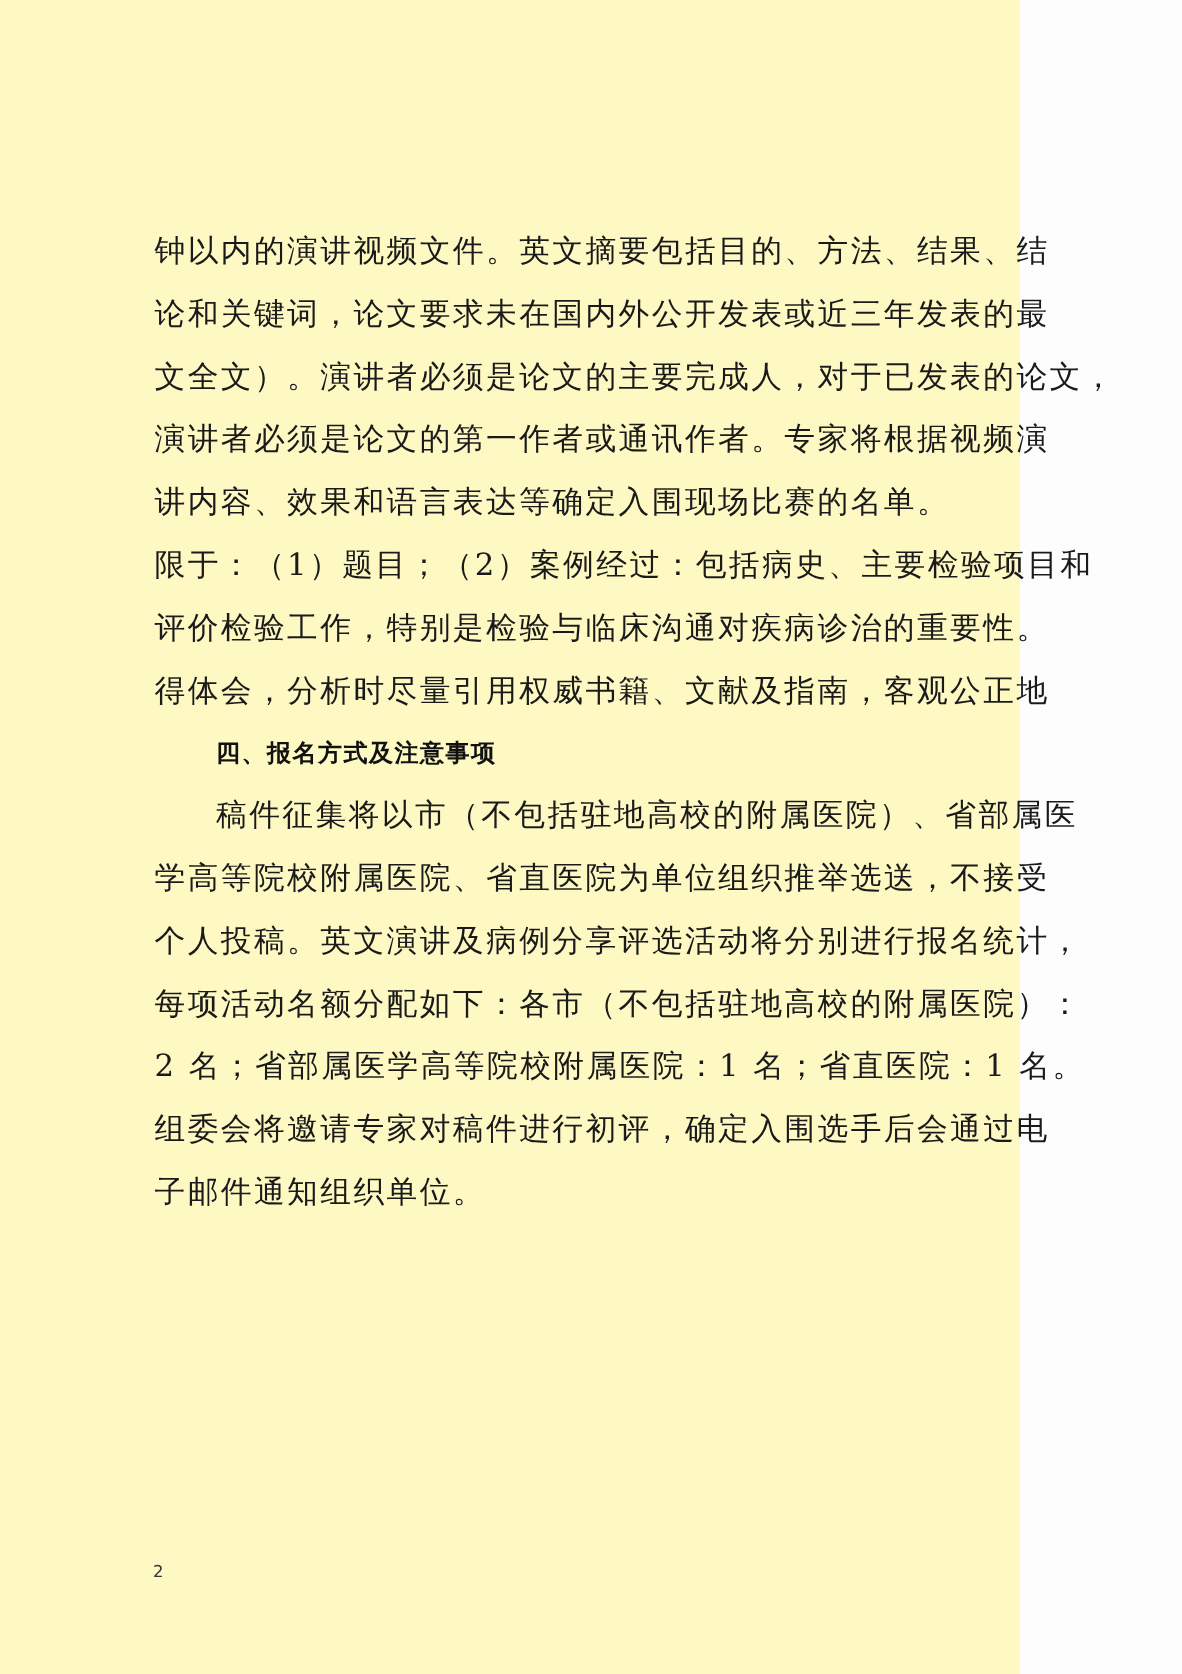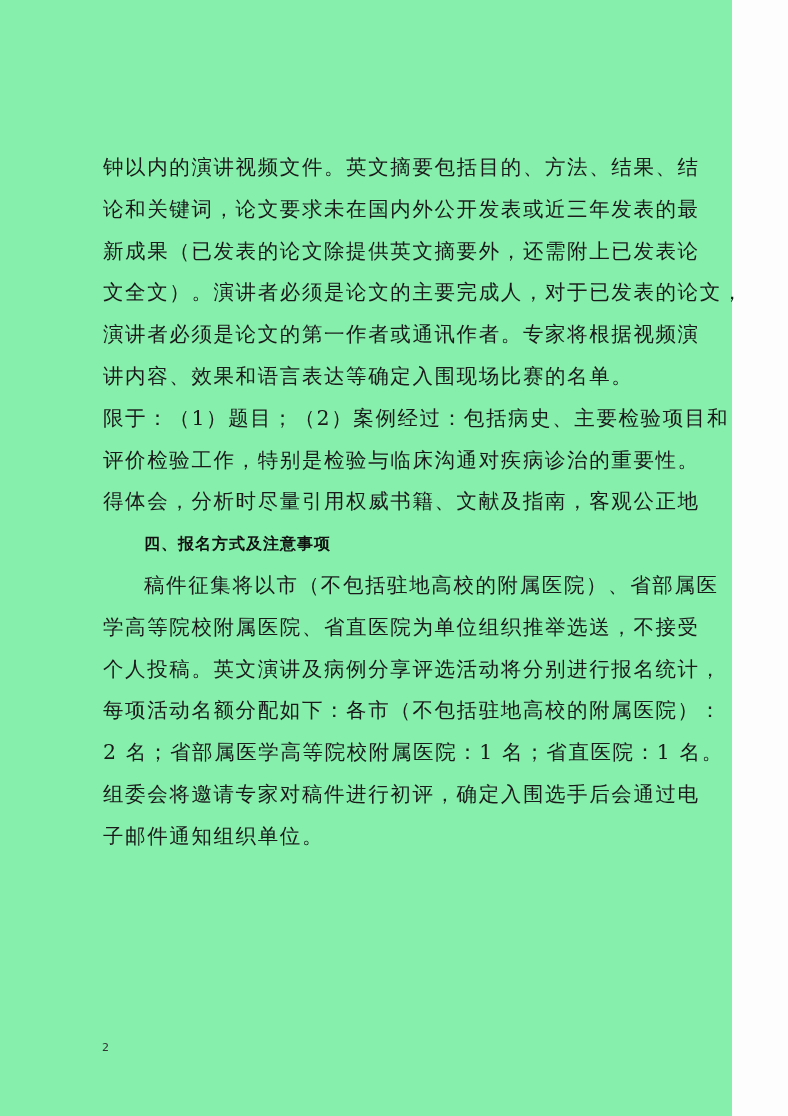--- a/index.html
+++ b/index.html
@@ -10,23 +10,23 @@
     body {
       width: 788px;
       height: 1116px;
       position: relative;
       overflow: hidden;
       background: #fdfdfd;
     }
     .page {
       position: absolute;
       left: 0; top: 0;
-      width: 732px;
+      width: 680px;
       height: 1116px;
-      background: #86efac;
+      background: #fef9c3;
     }
     .body-text {
       position: absolute;
       left: 103px;
       top: 147px;
       width: 580px;
       font-family: "DejaVu Serif", "Liberation Serif", serif;
       font-size: 20.5px;
       color: #1a1a1a;
     }
@@ -64,21 +64,20 @@
   </style>
 </head>
 <body>
 
 <div class="page">
   <div class="body-text">
 
     <div>
       <div class="line">钟以内的演讲视频文件。英文摘要包括目的、方法、结果、结</div>
       <div class="line">论和关键词，论文要求未在国内外公开发表或近三年发表的最</div>
-      <div class="line">新成果（已发表的论文除提供英文摘要外，还需附上已发表论</div>
       <div class="line">文全文）。演讲者必须是论文的主要完成人，对于已发表的论文，</div>
       <div class="line">演讲者必须是论文的第一作者或通讯作者。专家将根据视频演</div>
       <div class="line last">讲内容、效果和语言表达等确定入围现场比赛的名单。</div>
     </div>
 
     <div>
       <div class="line">限于：（1）题目；（2）案例经过：包括病史、主要检验项目和</div>
       <div class="line last">评价检验工作，特别是检验与临床沟通对疾病诊治的重要性。</div>
       <div class="line">得体会，分析时尽量引用权威书籍、文献及指南，客观公正地</div>
     </div>

